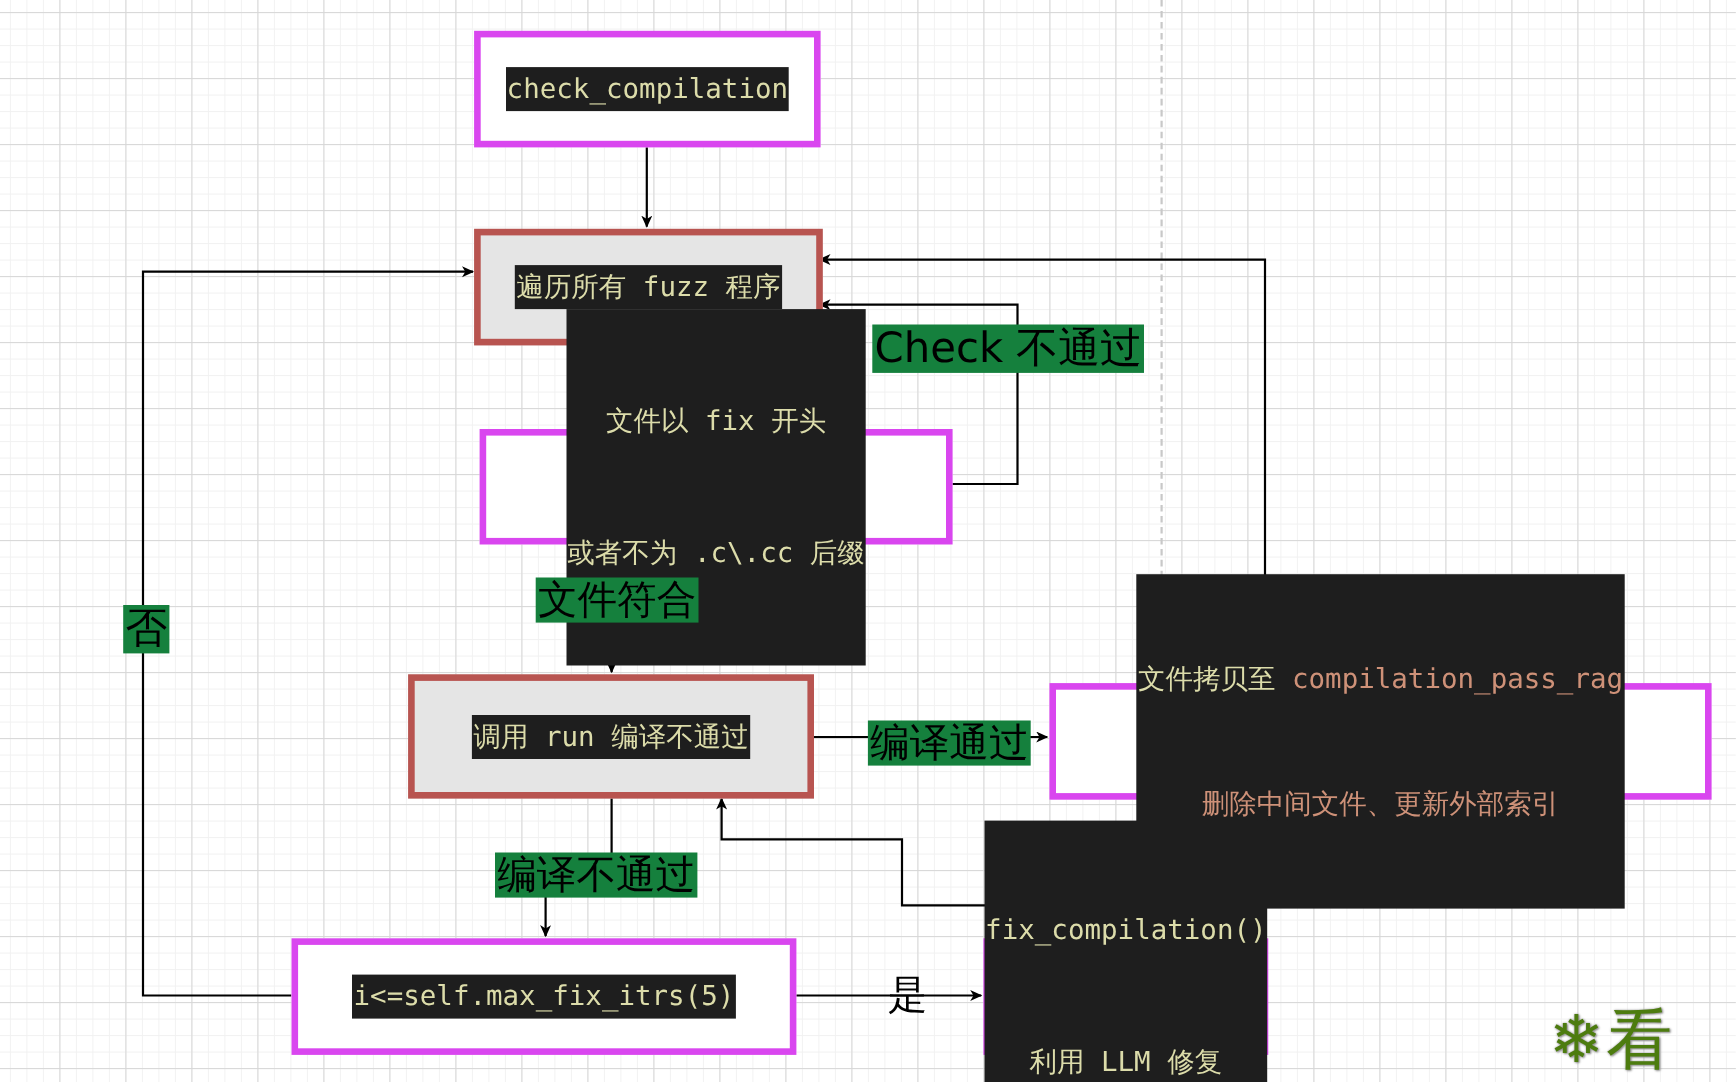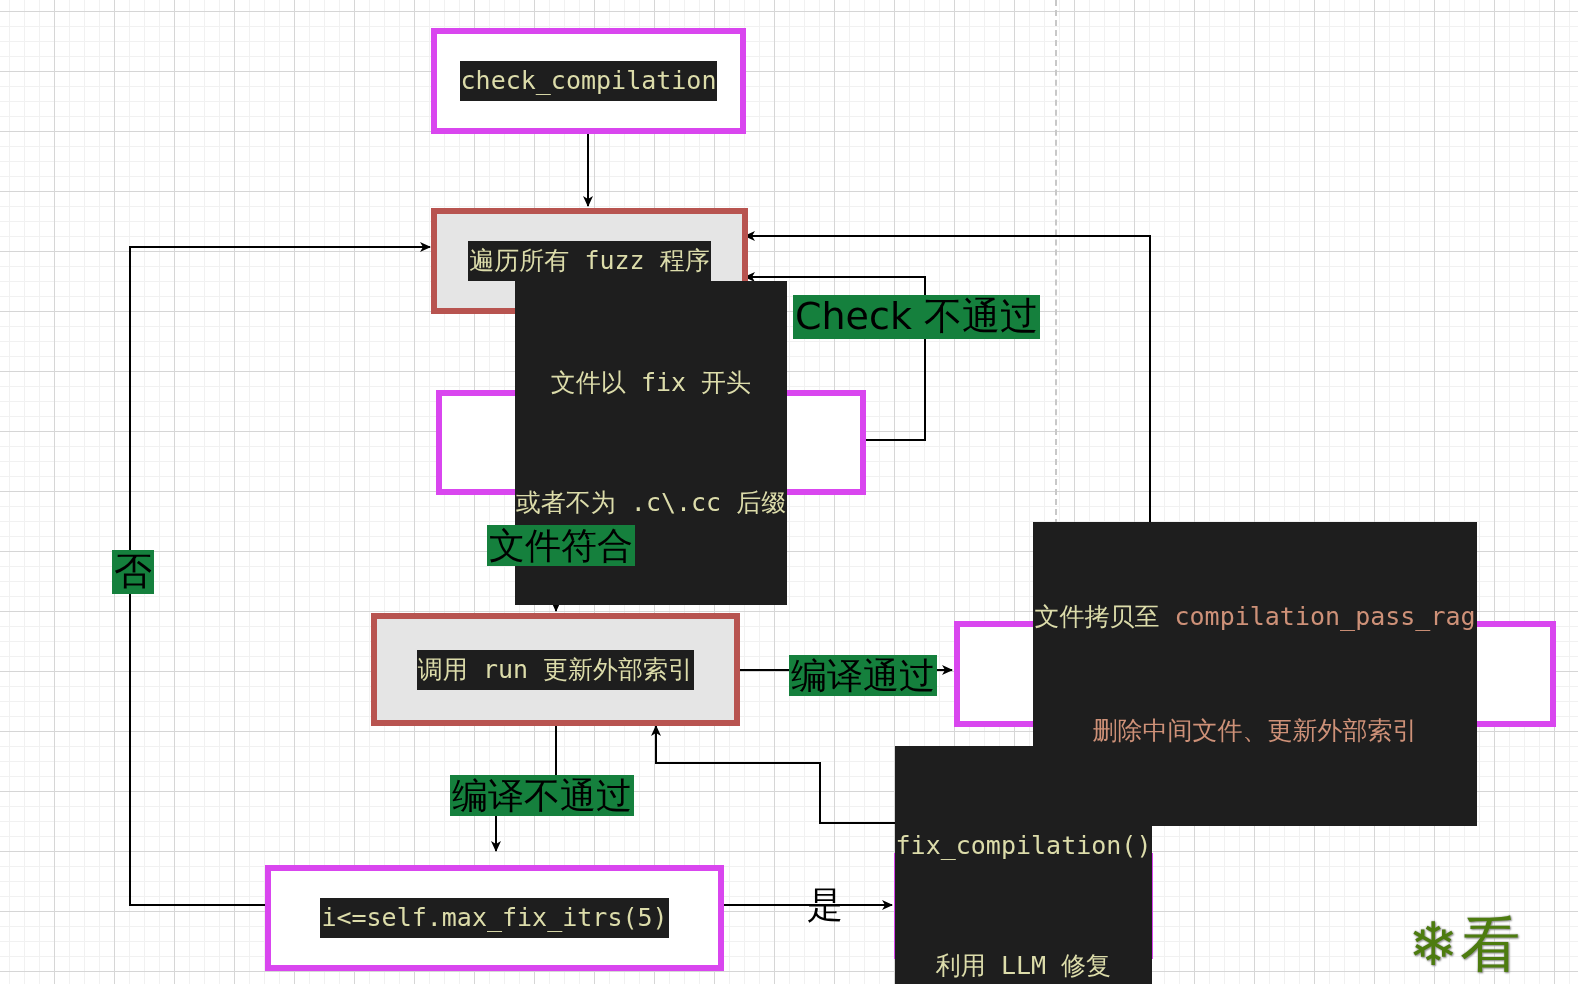--- a/index.html
+++ b/index.html
@@ -79,31 +79,31 @@
 </div>
 
 <div class="node" style="left:436px;top:390px;width:430px;height:105px;">
   <div class="code" style="padding:2px 1px;">
     <div>文件以 fix 开头</div>
     <div>或者不为 .c\.cc 后缀</div>
   </div>
 </div>
 
 <div class="node pink" style="left:371px;top:613px;width:369px;height:113px;">
-  <span class="code">调用 run 更新外部索引</span>
+  <span class="code">调用 run 编译不通过</span>
 </div>
 
 <div class="node" style="left:954px;top:621px;width:602px;height:106px;">
   <div class="code" style="padding:0 1px;line-height:38px;">
     <div><span>文件拷贝至 </span><span class="orange">compilation_pass_rag</span></div>
     <div class="orange">删除中间文件、更新外部索引</div>
   </div>
 </div>
 
-<div class="node" style="left:265px;top:853px;width:459px;height:106px;margin-top:12px;">
+<div class="node" style="left:265px;top:853px;width:459px;height:106px;">
   <span class="code blue">i&lt;=self.max_fix_itrs(5)</span>
 </div>
 
 <div class="node" style="left:894px;top:853px;width:259px;height:106px;">
   <div class="code">
     <div>fix_compilation()</div>
     <div>利用 LLM 修复</div>
   </div>
 </div>
 

